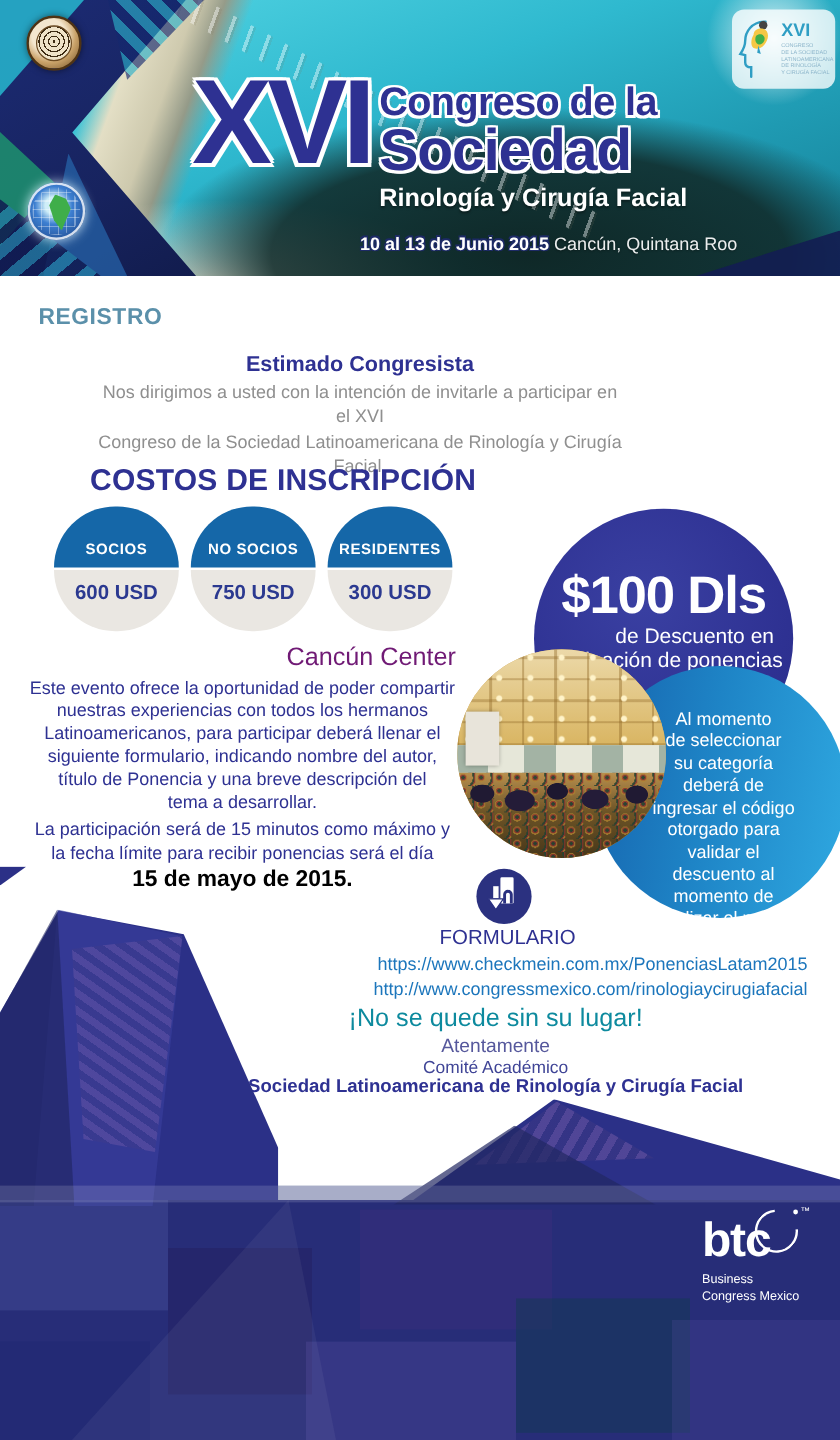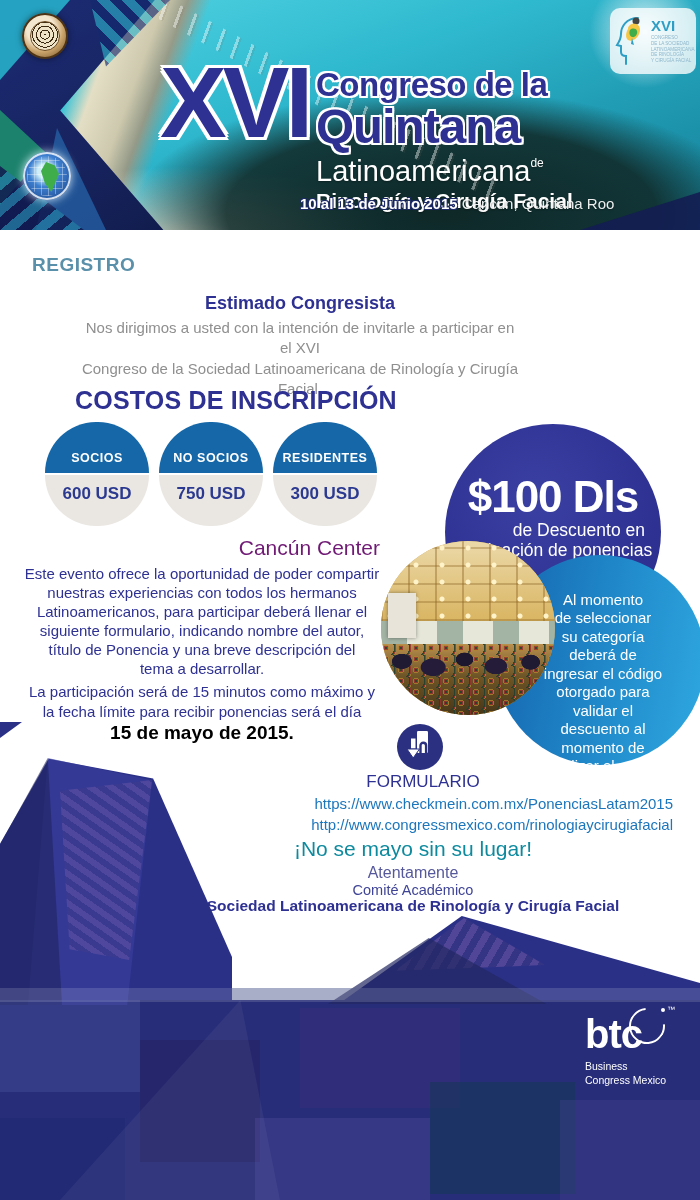--- a/index.html
+++ b/index.html
@@ -224,22 +224,21 @@
 DE LA SOCIEDAD
 LATINOAMERICANA
 DE RINOLOGÍA
 Y CIRUGÍA FACIAL</span>
       </div>
     </div>
 
     <div class="big-xvi outline-w3">XVI</div>
     <div class="title-col">
       <div class="t1 outline-w">Congreso de la</div>
-      <div class="t2 outline-w">Quintana</div>
-      <div class="t3"><span>Latinoamericana</span><sup>de</sup></div>
+      <div class="t2 outline-w">Sociedad</div>
       <div class="t4">Rinología y Cirugía Facial</div>
     </div>
     <div class="t-date">
       <b>10 al 13 de Junio 2015</b><span> Cancún, Quintana Roo</span>
     </div>
   </div>
 
   <div class="registro">REGISTRO</div>
 
   <div class="intro">
@@ -322,21 +321,21 @@
       <polygon points="11,26 23.5,26 17.2,35"></polygon>
     </g>
   </svg>
 
   <div class="formulario">FORMULARIO</div>
   <div class="links">
     <a>https://www.checkmein.com.mx/PonenciasLatam2015</a>
     <a>http://www.congressmexico.com/rinologiaycirugiafacial</a>
   </div>
 
-  <div class="cta">¡No se mayo sin su lugar!</div>
+  <div class="cta">¡No se quede sin su lugar!</div>
   <div class="attn">Atentamente</div>
   <div class="committee">Comité Académico</div>
   <div class="society">Sociedad Latinoamericana de Rinología y Cirugía Facial</div>
 
   <div class="decor">
     <div class="band-under"></div>
     <div class="gem-tip"></div>
     <div class="gem"></div>
     <div class="gem-facet"></div>
     <div class="gem-dark"></div>

